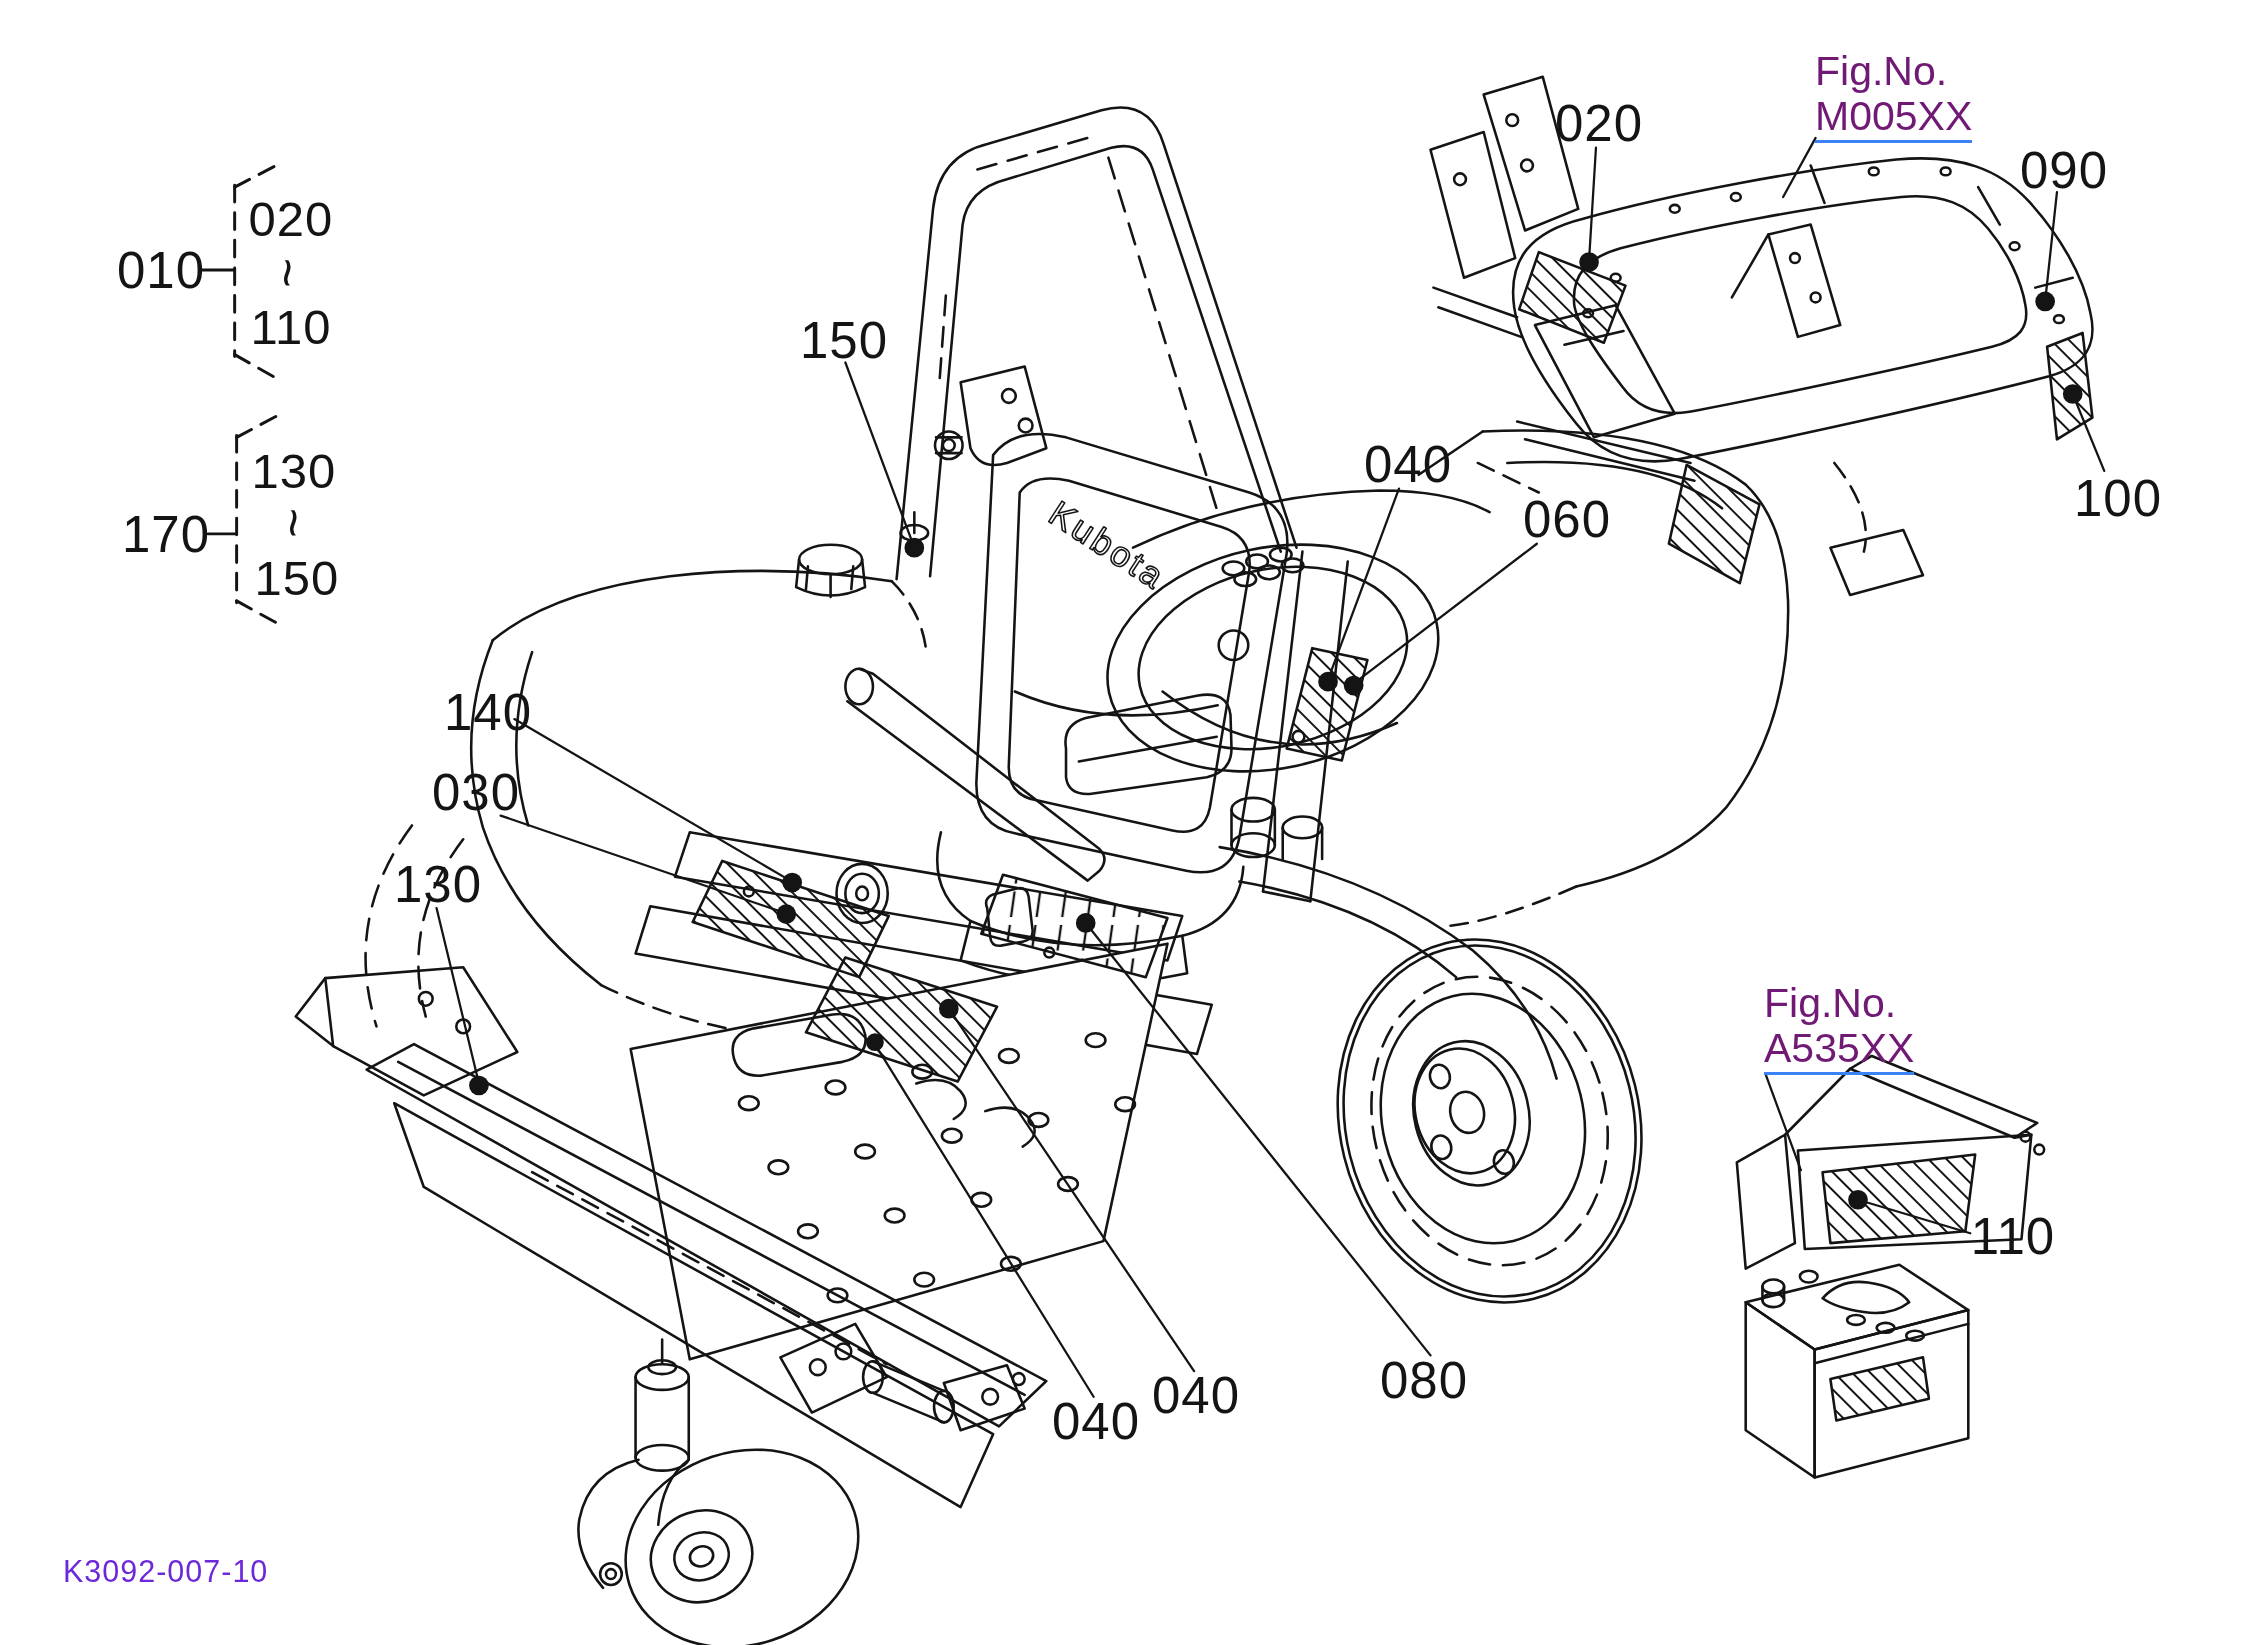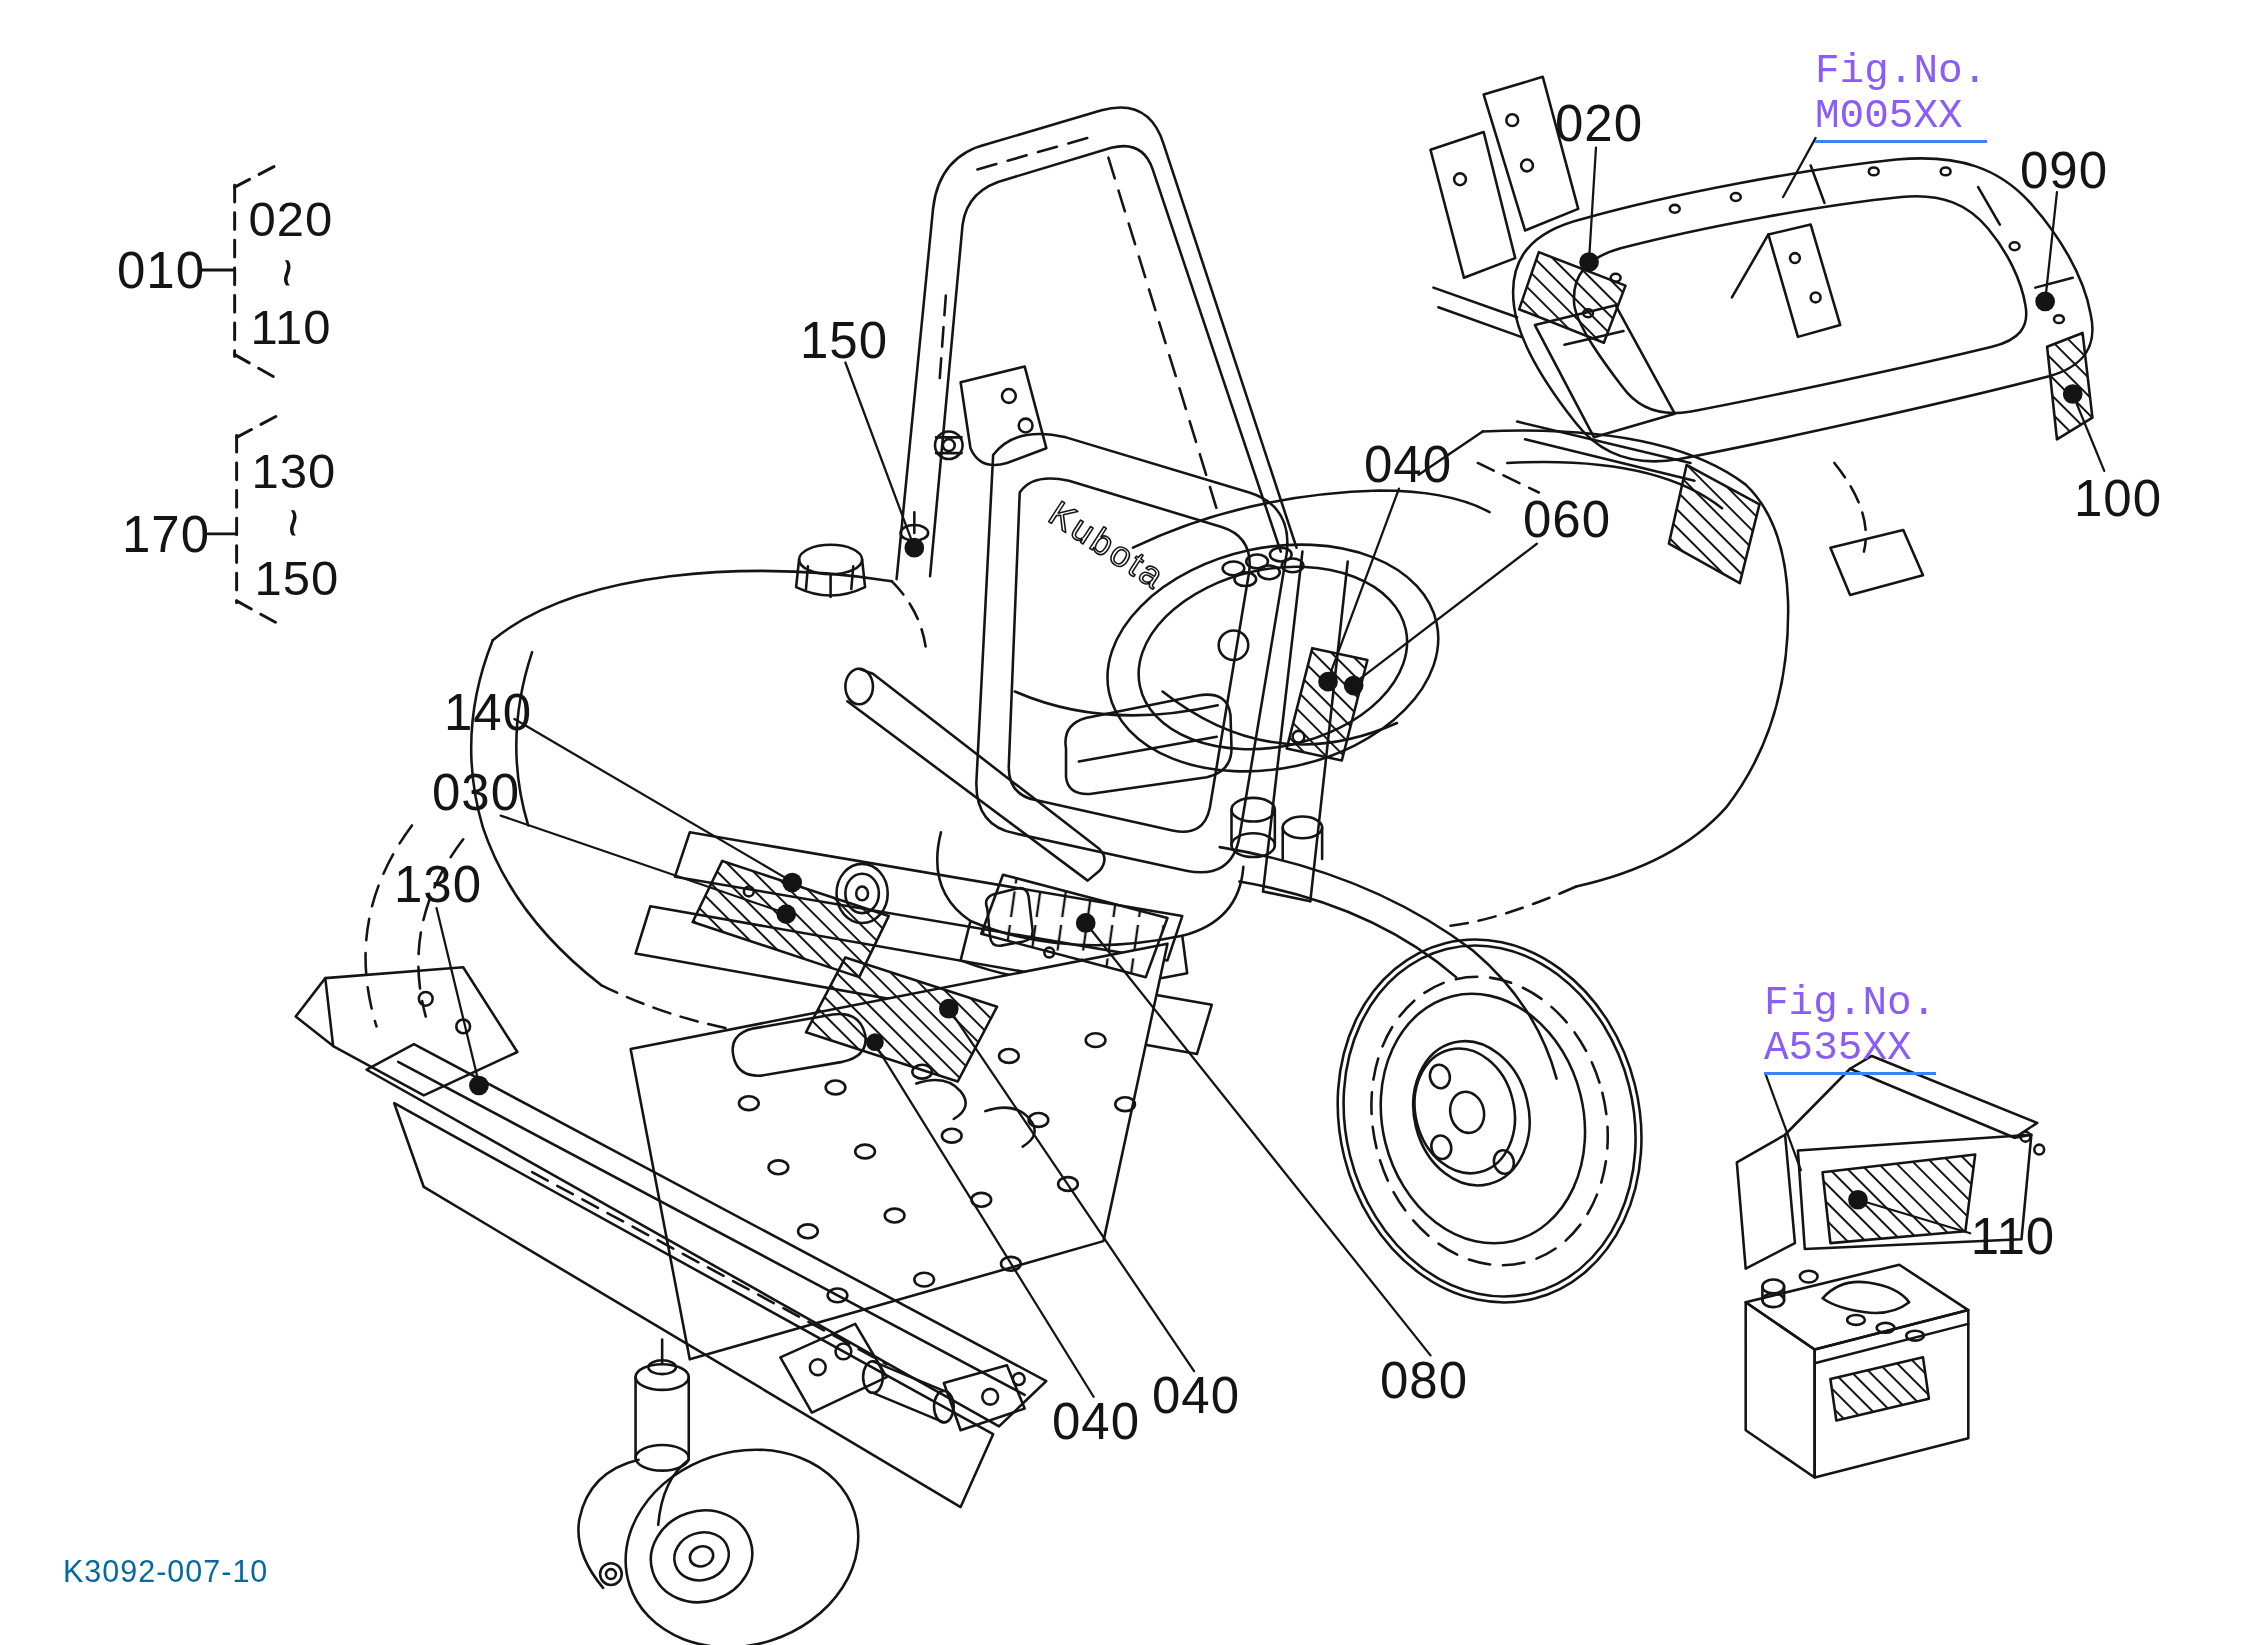--- a/index.html
+++ b/index.html
@@ -13,23 +13,23 @@
     font-size:51px;letter-spacing:1px;white-space:nowrap;color:#141414;
   }
   .rangenum{
     position:absolute;transform:translate(-50%,-50%);
     font-size:49px;letter-spacing:1px;white-space:nowrap;color:#141414;
   }
   .tilde{
     position:absolute;transform:translate(-50%,-50%) rotate(90deg);
     font-size:51px;color:#141414;
   }
-  .figref{position:absolute;font-size:41px;line-height:45px;color:#8b5cf6;font-family:Liberation Mono, monospace;}
+  .figref{position:absolute;font-size:41px;line-height:45px;color:#701a75;}
   .figref .code{border-bottom:3px solid #3b82f6;padding-bottom:1px;}
-  .docnum{position:absolute;font-size:30.5px;letter-spacing:1px;color:#0369a1;}
+  .docnum{position:absolute;font-size:30.5px;letter-spacing:1px;color:#6d28d9;}
 </style>
 </head>
 <body>
 
 <div id="stage">
 
 <svg id="art" width="2266" height="1645" viewBox="0 0 2300 1670">
   <defs>
     <pattern id="hatch" width="13" height="13" patternUnits="userSpaceOnUse" patternTransform="rotate(-45)">
       <line x1="6" y1="0" x2="6" y2="13" stroke="#141414" stroke-width="2"></line>

